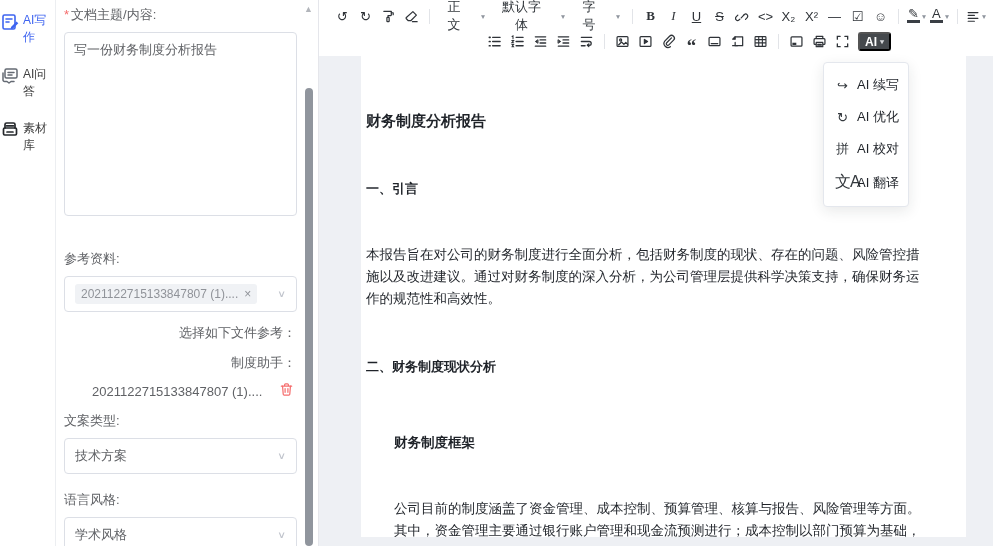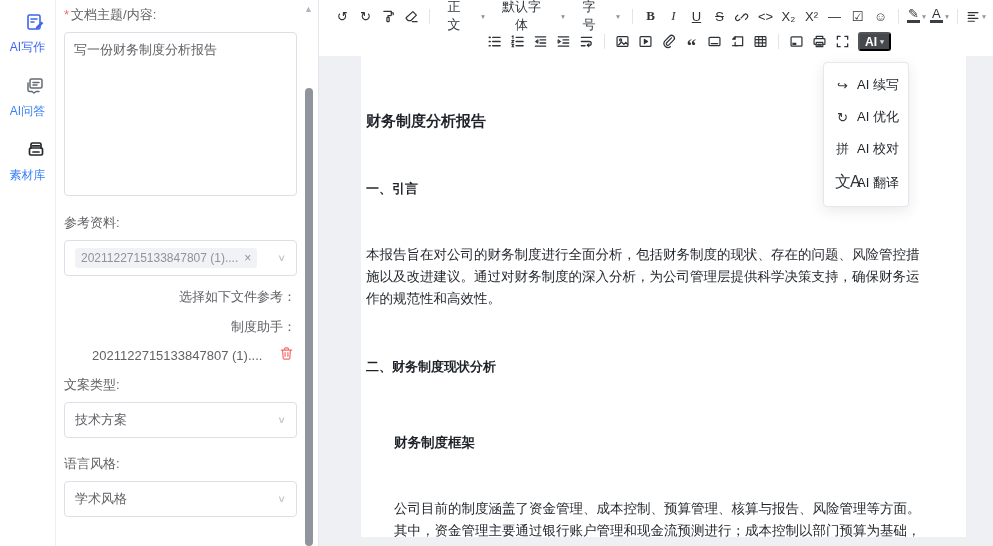--- a/index.html
+++ b/index.html
@@ -3,30 +3,30 @@
 <meta charset="utf-8">
 <style>
   * { margin:0; padding:0; box-sizing:border-box; }
   html,body { width:993px; height:546px; overflow:hidden;
     font-family:"Liberation Sans","DejaVu Sans",sans-serif; background:#fff; color:#303133; }
   .app { display:flex; width:993px; height:546px; }
 
   
   .nav-rail { width:56px; flex:0 0 56px; border-right:1px solid #eceef1; padding-top:12px;
     display:flex; flex-direction:column; align-items:center; gap:20px; background:#fff; }
-  .nav-item { display:flex; flex-direction:column; align-items:flex-end; gap:3px; cursor:pointer; }
-  .nav-item .lbl { font-size:12px; color:#3b82f6; }
+  .nav-item { display:flex; flex-direction:row; align-items:flex-start; gap:3px; cursor:pointer; }
+  .nav-item .lbl { font-size:12px; color:#404040; }
   .nav-item.active .lbl { color:#3e64f0; }
   .nav-item svg { width:20px; height:20px; }
 
   
   .form-panel { width:262px; flex:0 0 262px; position:relative; padding:6px 22px 0 8px; background:#fff; }
   .f-label { font-size:13px; color:#606266; margin:0 0 8px 0; }
   .star { color:#f56c6c; margin-right:2px; }
-  .topic-area { width:233px; height:164px; border:1px solid #dcdfe6; border-radius:4px;
+  .topic-area { width:233px; height:184px; border:1px solid #dcdfe6; border-radius:4px;
     padding:7px 9px; font-size:13px; color:#606266; resize:none; outline:none;
     font-family:inherit; line-height:19px; }
   .sel { width:233px; height:36px; border:1px solid #dcdfe6; border-radius:4px; background:#fff;
     display:flex; align-items:center; padding:0 10px; font-size:13px; color:#606266; position:relative; cursor:pointer; }
   .sel .chev { margin-left:auto; color:#c0c4cc; font-size:12px; transform:scaleY(.8); }
   .chip { background:#f0f2f5; border-radius:3px; font-size:12px; color:#909399;
     padding:3px 6px; display:flex; align-items:center; gap:6px; max-width:190px; white-space:nowrap; }
   .chip .x { color:#909399; font-size:12px; cursor:pointer; }
   .file-ref { font-size:13px; color:#606266;text-align:right; }
   .file-ref .row1 { margin:12px 0 0 14px; }
@@ -115,21 +115,21 @@
         </svg>
       </span>
       <span class="lbl">素材库</span>
     </div>
   </nav>
 
   <section class="form-panel">
     <p class="f-label"><span class="star">*</span><span>文档主题/内容:</span></p>
     <textarea class="topic-area" style="">写一份财务制度分析报告</textarea>
 
-    <p class="f-label" style="margin-top:14px">参考资料:</p>
+    <p class="f-label" style="margin-top:30px">参考资料:</p>
     <div class="sel">
       <span class="chip">
         <span>2021122715133847807 (1)....</span>
         <span class="x">×</span>
       </span>
       <span class="chev">∨</span>
     </div>
 
     <div class="file-ref">
       <p class="f-label" style="margin-top:12px;margin-bottom:0">选择如下文件参考：</p>

